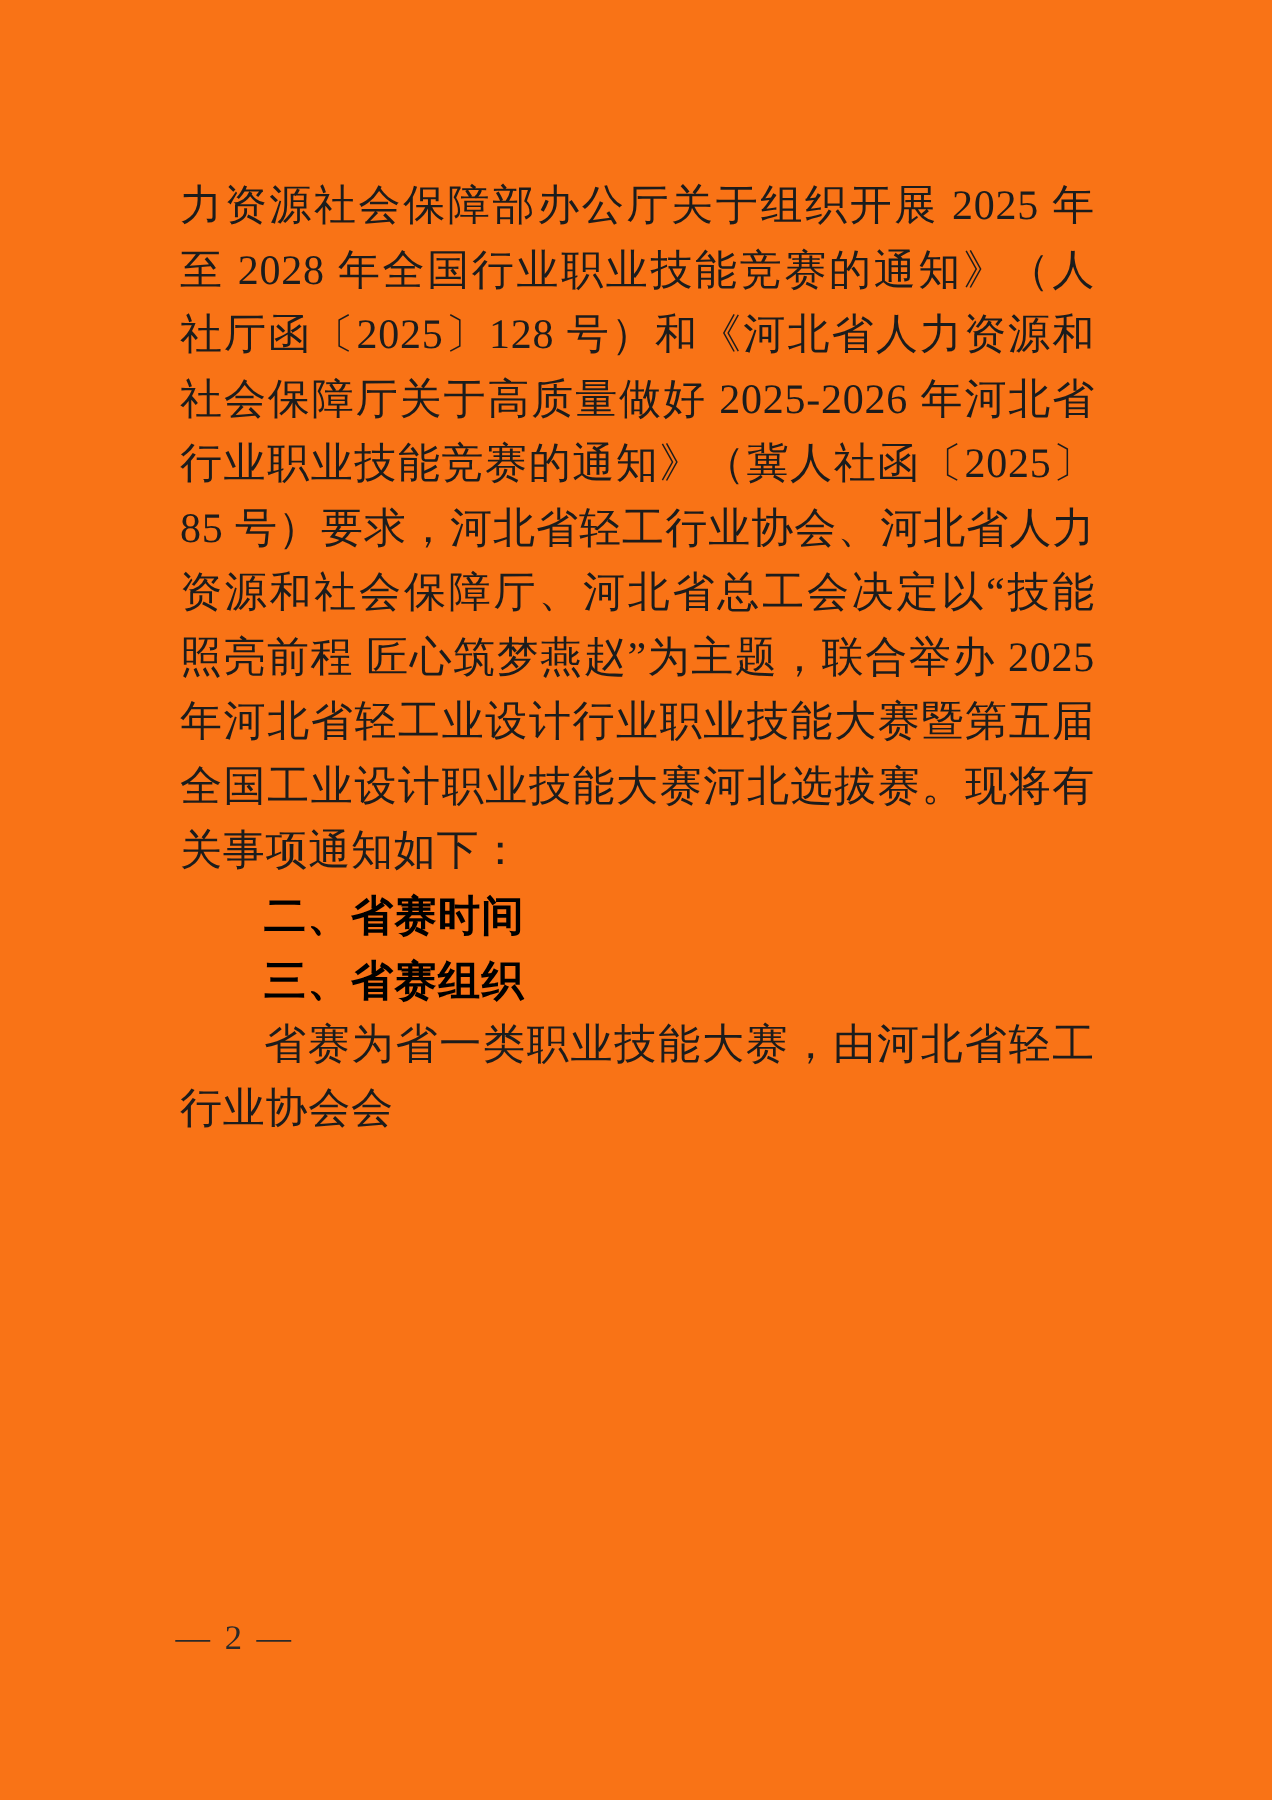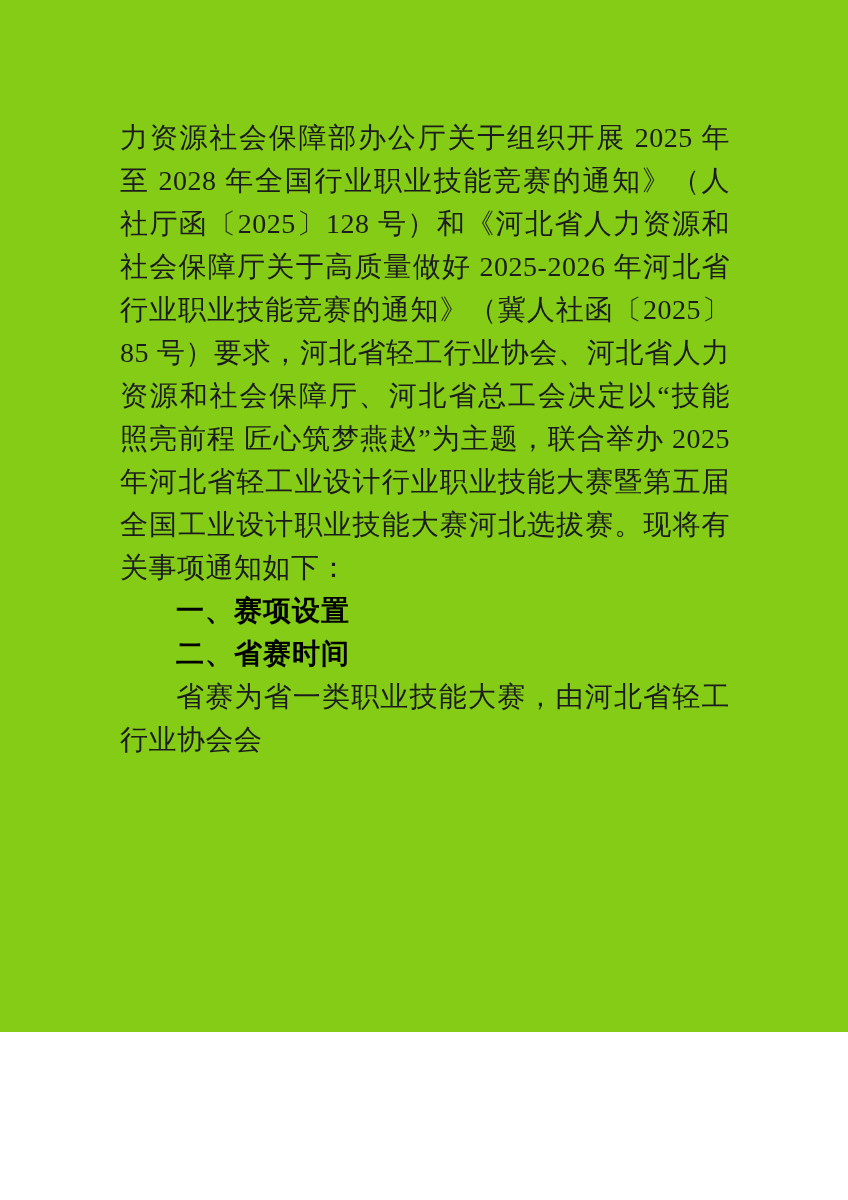--- a/index.html
+++ b/index.html
@@ -7,22 +7,22 @@
     padding: 0;
   }
   body {
     width: 848px;
     height: 1200px;
     background: #ffffff;
   }
   .page {
     position: relative;
     width: 848px;
-    height: 1032px;
-    background: #84cc16;
+    height: 1200px;
+    background: #f97316;
     overflow: hidden;
     color: #1c1c1c;
     font-family: "Liberation Serif", "DejaVu Serif", serif;
   }
   .doc-body {
     position: absolute;
     left: 120px;
     top: 116px;
     width: 610px;
     font-size: 28px;
@@ -54,18 +54,18 @@
     letter-spacing: 2px;
     white-space: nowrap;
   }
 </style>
 </head>
 <body>
 
 <div class="page">
   <div class="doc-body">
       <p class="continued">力资源社会保障部办公厅关于组织开展 2025 年至 2028 年全国行业职业技能竞赛的通知》（人社厅函〔2025〕128 号）和《河北省人力资源和社会保障厅关于高质量做好 2025-2026 年河北省行业职业技能竞赛的通知》（冀人社函〔2025〕85 号）要求，河北省轻工行业协会、河北省人力资源和社会保障厅、河北省总工会决定以“技能照亮前程 匠心筑梦燕赵”为主题，联合举办 2025 年河北省轻工业设计行业职业技能大赛暨第五届全国工业设计职业技能大赛河北选拔赛。现将有关事项通知如下：</p>
-      <p class="heading">一、赛项设置</p>
       <p class="heading">二、省赛时间</p>
+      <p class="heading">三、省赛组织</p>
       <p>省赛为省一类职业技能大赛，由河北省轻工行业协会会</p>
     </div>
   <div class="page-footer">— 2 —</div>
 </div>
 
 </body></html>

